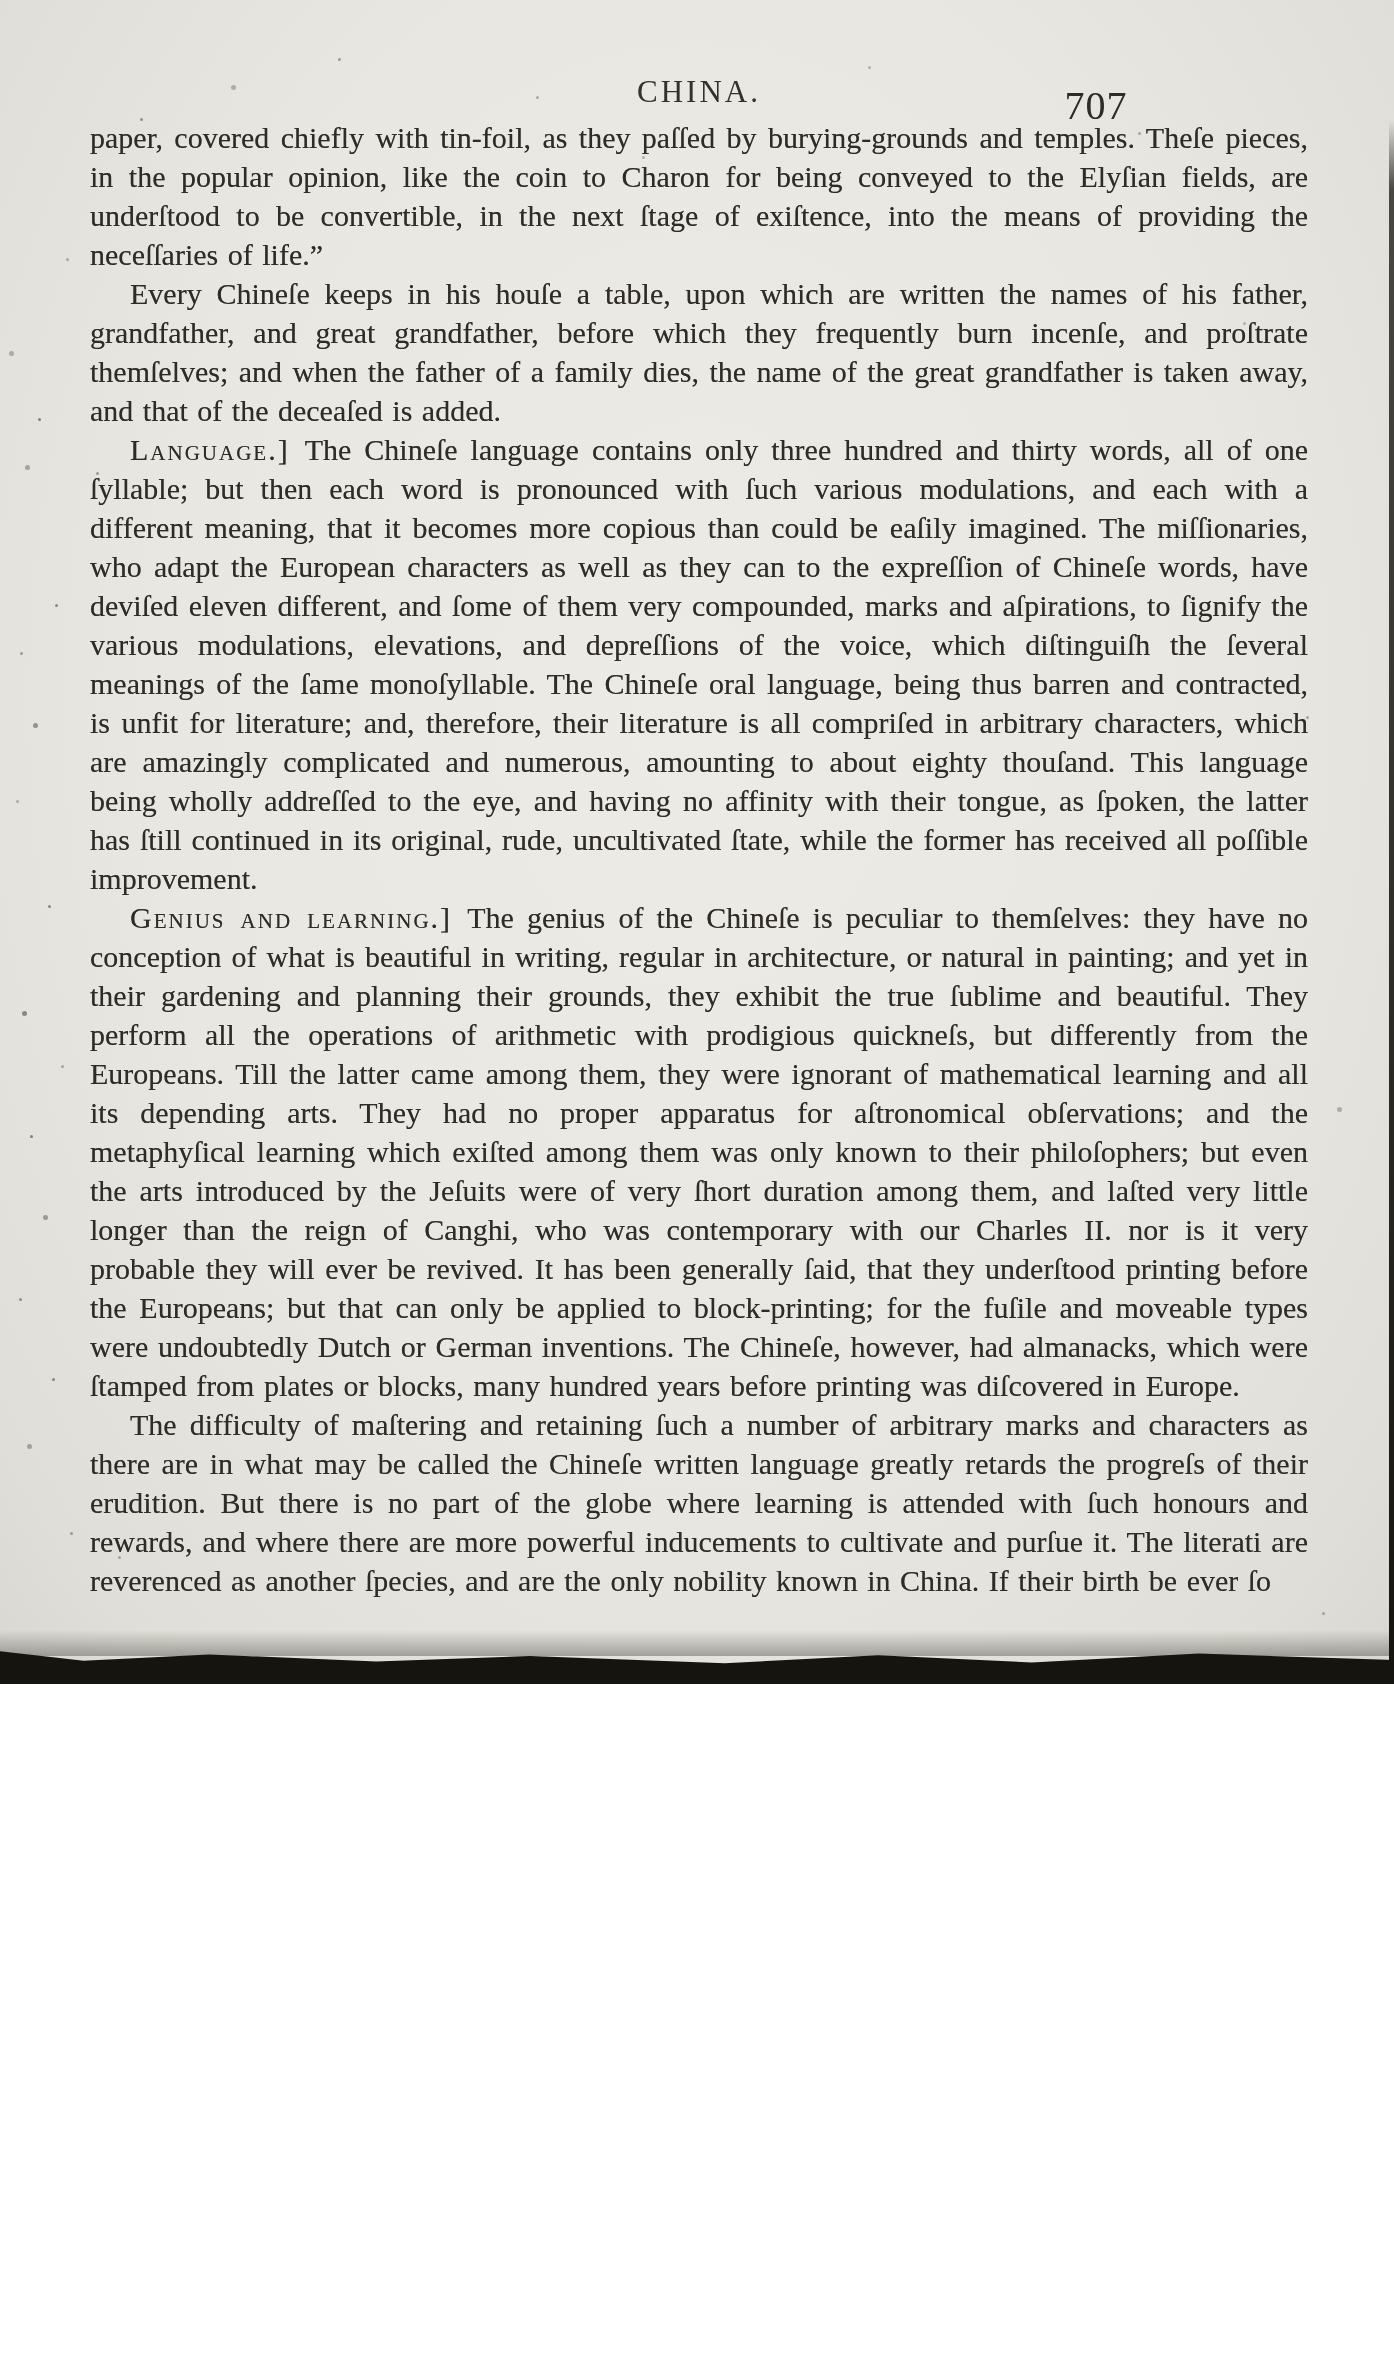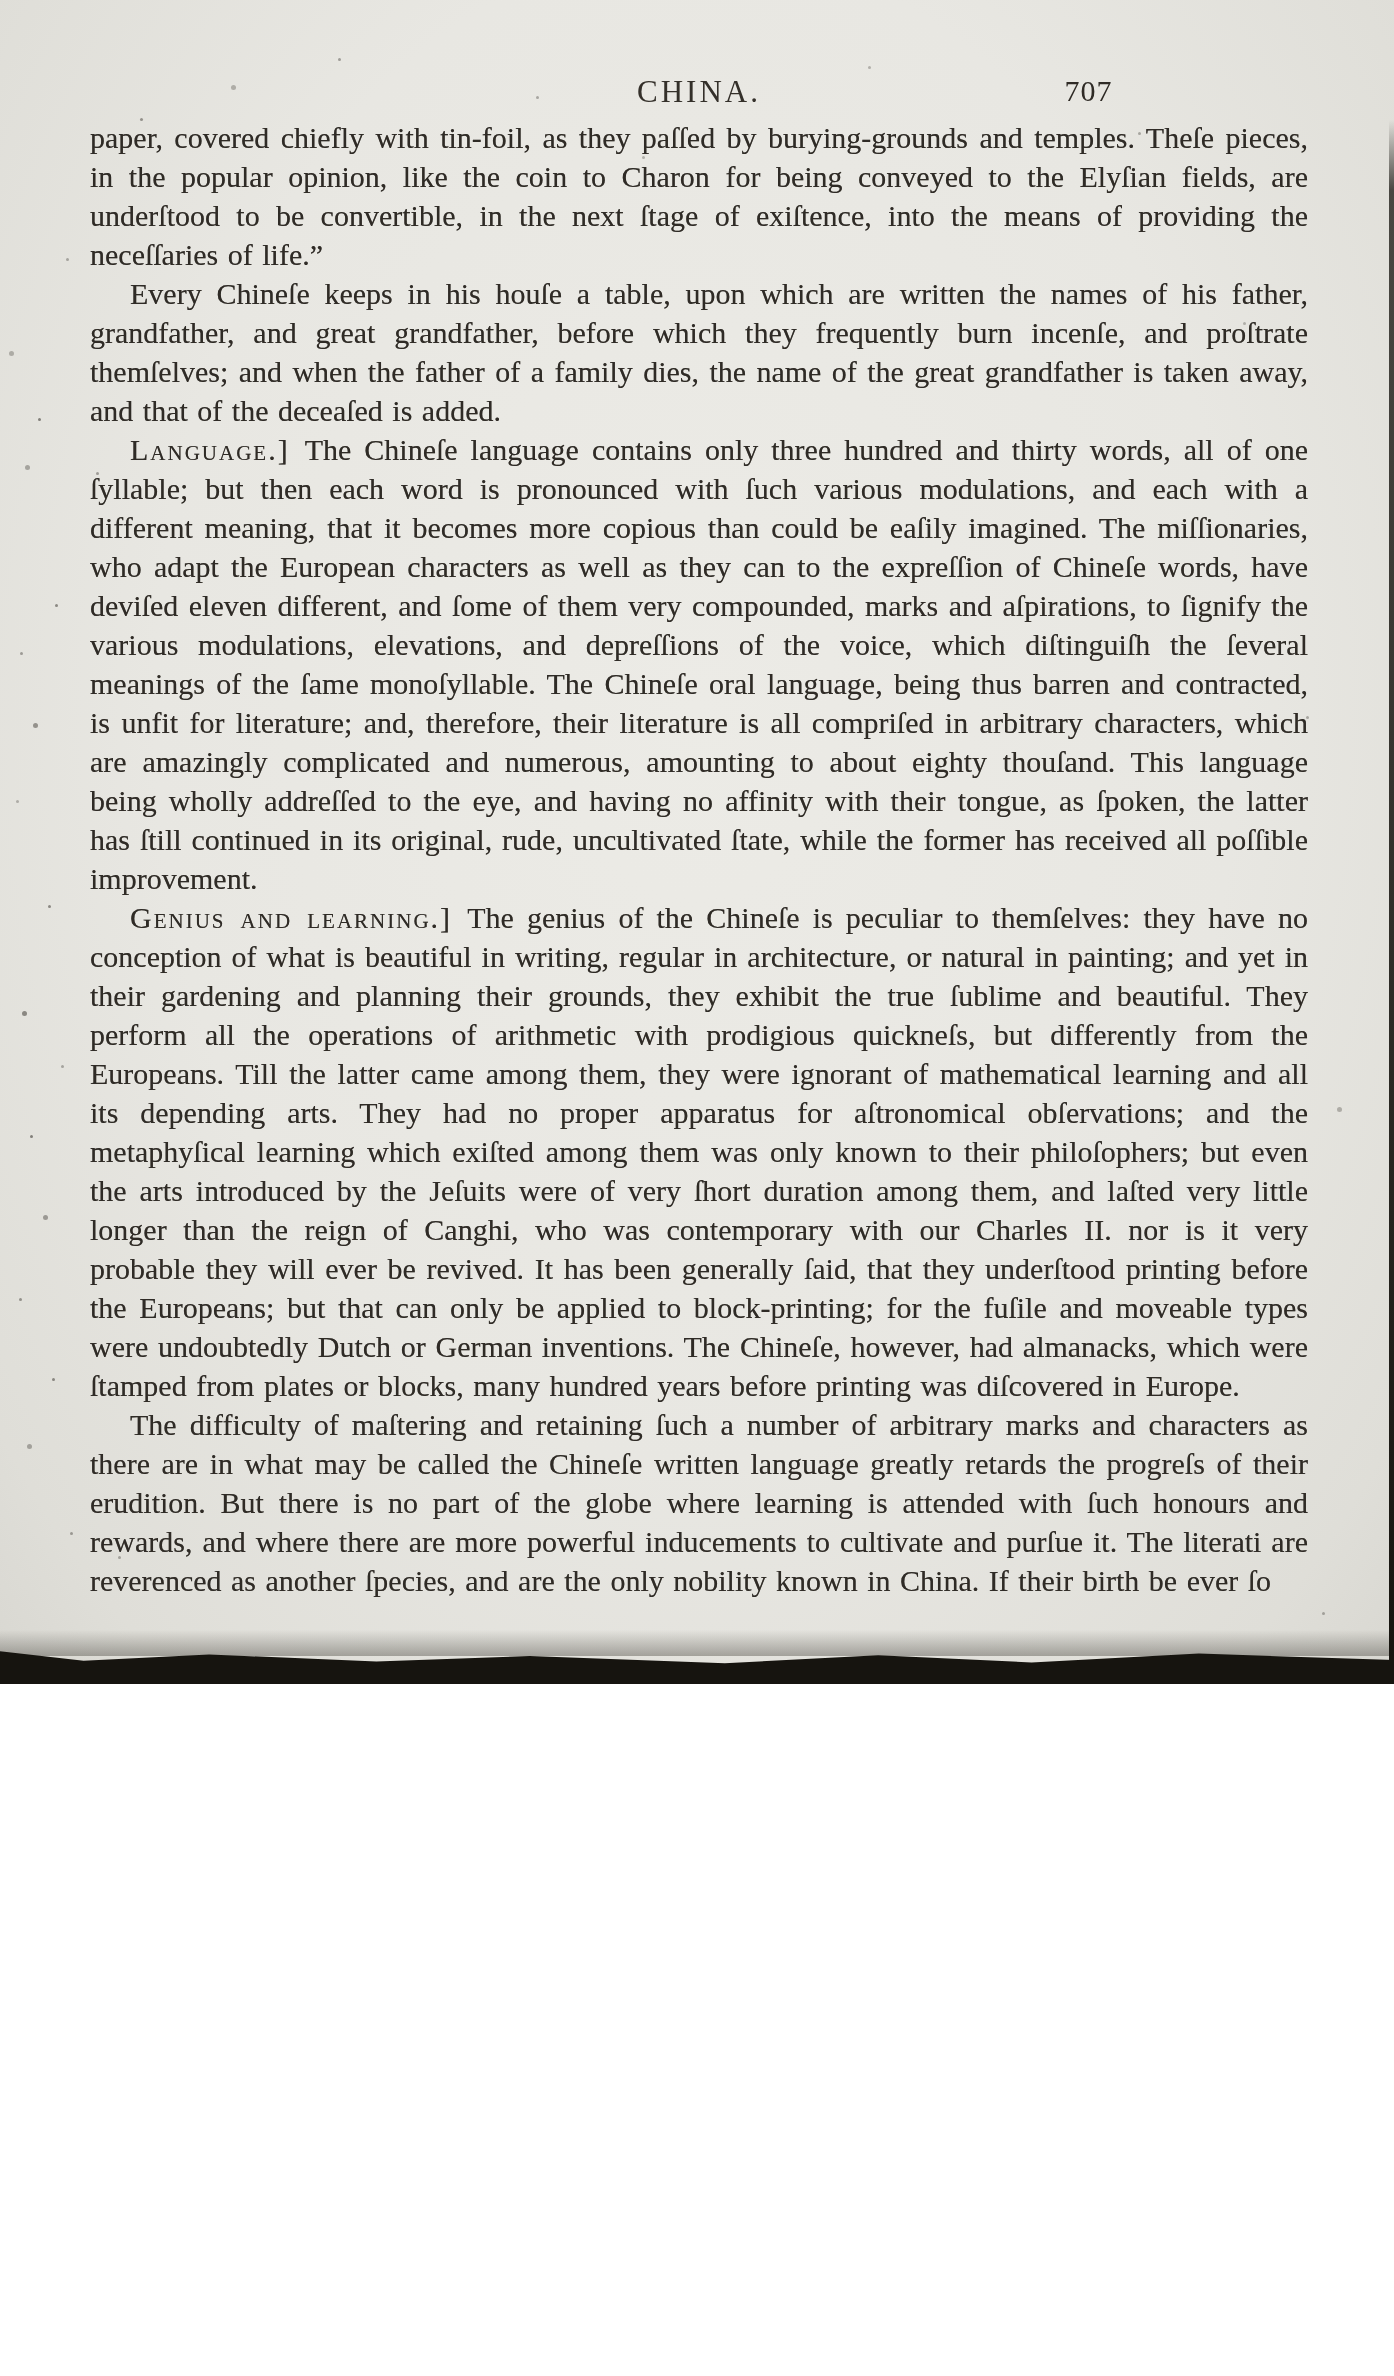--- a/index.html
+++ b/index.html
@@ -77,22 +77,22 @@
     text-align: center;
   }
   .head-title {
     font-size: 31px;
     letter-spacing: 3px;
     color: #34302a;
   }
   .folio {
     position: absolute;
     left: 80%;
-    top: 0;
-    font-size: 30px;
+    top: 8px;
+    font-size: 40px;
     letter-spacing: 1px;
   }
   .text-block {
     position: absolute;
     top: 118px;
     left: 90px;
     width: 1218px;
     font-size: 30px;
     line-height: 39px;
     text-align: justify;

